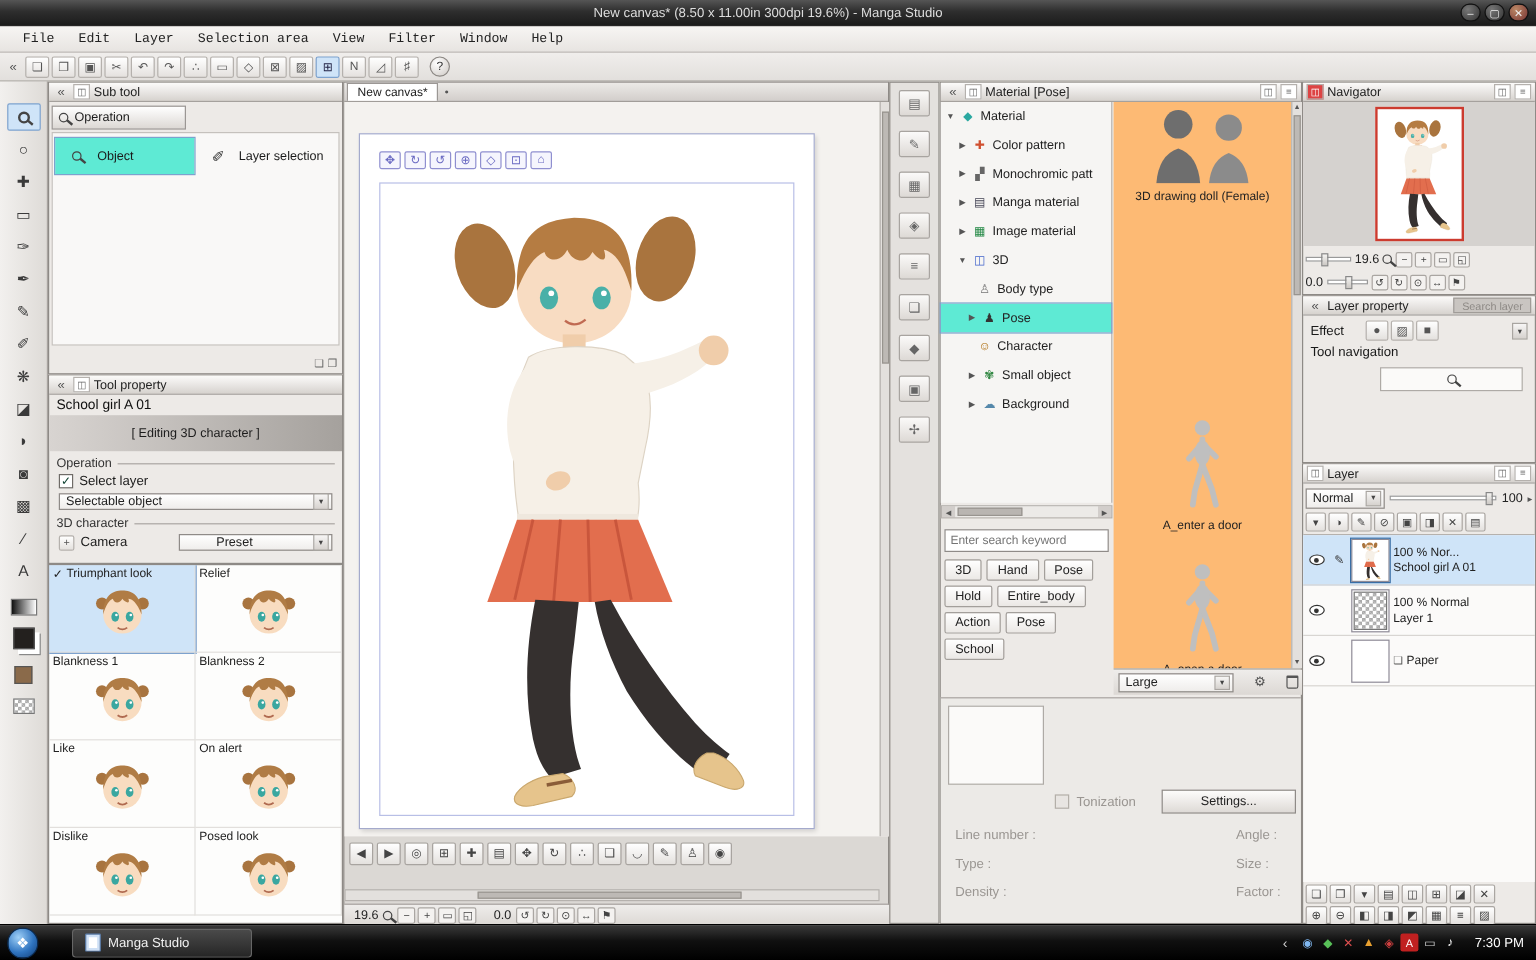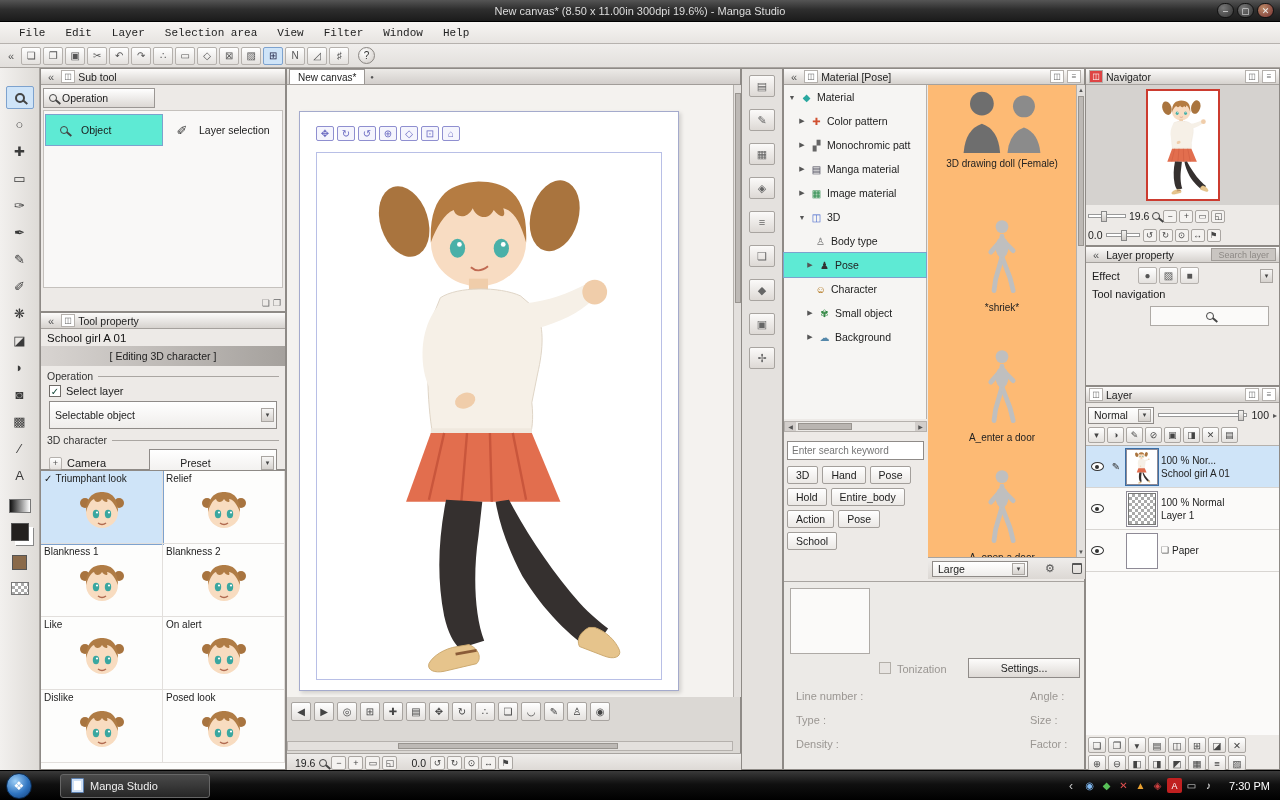--- a/index.html
+++ b/index.html
@@ -20,21 +20,21 @@
 .tb-icons span{width:20px;height:18px;border:1px solid #b5b1ad;background:linear-gradient(#fff,#e4e1de);display:inline-flex;align-items:center;justify-content:center;font-size:10px;color:#555;border-radius:2px;}
 .tb-icons span:nth-child(12){background:#cfe4f8;border-color:#7da2ce;color:#224;}
 .helpbtn{width:17px;height:17px;border-radius:50%;background:radial-gradient(circle at 35% 30%,#fff,#cfcac5);border:1px solid #8a8682;display:flex;align-items:center;justify-content:center;font-size:10px;color:#333;margin-left:6px;}
 
 .mag{position:relative;width:10px;height:10px;border:2px solid #444;border-radius:50%;display:inline-block;}
 .mag::after{content:"";position:absolute;width:6px;height:2px;background:#444;right:-5px;bottom:-2px;transform:rotate(40deg);}
 .mag.tiny{width:8px;height:8px;border-width:1.5px;}
 .eye{width:13px;height:9px;border:1px solid #333;border-radius:50%;position:relative;background:#fff;display:inline-block;}
 .eye::after{content:"";position:absolute;left:3px;top:1.5px;width:4px;height:4px;background:#333;border-radius:50%;}
 .trash-i{width:10px;height:11px;border:1px solid #555;border-top:2px solid #555;border-radius:1px 1px 2px 2px;display:inline-block;}
-.combo{border:1px solid #8f8b88;background:linear-gradient(#fff,#efedeb);display:flex;align-items:center;font-size:10.5px;padding:0 2px 0 5px;height:28px;color:#222;}
+.combo{border:1px solid #8f8b88;background:linear-gradient(#fff,#efedeb);display:flex;align-items:center;font-size:10.5px;padding:0 2px 0 5px;height:14px;color:#222;}
 .arrowbox{margin-left:auto;width:13px;height:14px;background:linear-gradient(#f7f6f5,#d6d2ce);border:1px solid #a9a5a1;display:flex;align-items:center;justify-content:center;font-size:7px;color:#444;}
 .cb{width:12px;height:12px;border:1px solid #6f6b67;background:#fff;display:inline-flex;align-items:center;justify-content:center;font-size:10px;color:#143;}
 .btn{border:1px solid #8f8b88;background:linear-gradient(#fdfcfb,#dedad6);display:inline-flex;align-items:center;justify-content:center;font-size:10.5px;color:#222;}
 .slider{height:4px;background:#fff;border:1px solid #999;position:relative;display:inline-block;}
 .sthumb{position:absolute;top:-4px;width:6px;height:11px;background:linear-gradient(#f5f4f2,#ccc8c4);border:1px solid #888;}
 .gray{color:#9a9692;}
 .sval{font-size:10.5px;color:#222;}
 
 .panel{position:absolute;background:#edeae7;border:1px solid #8e8a86;}
 .phead{height:16px;background:linear-gradient(#fcfbfa,#d6d2ce);border-bottom:1px solid #a5a19d;display:flex;align-items:center;gap:3px;padding:0 3px;font-size:10.5px;color:#222;}
@@ -53,21 +53,21 @@
 .checker{width:18px;height:13px;background-color:#fff;background-image:linear-gradient(45deg,#aaa 25%,transparent 25%,transparent 75%,#aaa 75%),linear-gradient(45deg,#aaa 25%,transparent 25%,transparent 75%,#aaa 75%);background-size:6px 6px;background-position:0 0,3px 3px;border:1px solid #777;display:inline-block;}
 
 .op-tab{margin:3px 2px 0 2px;width:112px;height:20px;border:1px solid #9b9794;background:linear-gradient(#fff,#dcd8d4);display:flex;align-items:center;gap:5px;padding:0 5px;font-size:10.5px;}
 .subtool-body{margin:2px;background:#f9f8f7;border:1px solid #c5c1bd;height:178px;position:relative;}
 .st-item{position:absolute;top:4px;height:30px;display:flex;align-items:center;gap:5px;padding:0 6px;font-size:10.5px;}
 .st-ic{width:24px;height:24px;display:flex;align-items:center;justify-content:center;font-size:13px;color:#333;}
 .st-corner{position:absolute;right:4px;bottom:3px;display:flex;gap:3px;}
 .st-corner span{font-size:9px;color:#666;}
 
 .tp-name{padding:3px 6px 1px;font-size:11.5px;color:#111;}
-.tp-banner{margin:1px 0;height:20px;background:linear-gradient(90deg,#d8d4d1,#a5a19d);display:flex;align-items:center;justify-content:center;font-size:10.5px;color:#1c1c1c;}
+.tp-banner{margin:1px 0;height:30px;background:linear-gradient(90deg,#d8d4d1,#a5a19d);display:flex;align-items:center;justify-content:center;font-size:10.5px;color:#1c1c1c;}
 .tp-group{display:flex;align-items:center;gap:5px;padding:3px 6px 1px;font-size:10.5px;color:#333;}
 .tp-group::after{content:"";flex:1;border-top:1px solid #aaa6a2;}
 .tp-row{display:flex;align-items:center;gap:5px;padding:2px 8px;}
 
 .expr-grid{position:absolute;left:40px;top:470px;width:246px;height:300px;background:#fdfdfc;border:1px solid #8e8a86;display:grid;grid-template-columns:1fr 1fr;grid-auto-rows:73px;overflow:hidden;}
 .expr-cell{border-right:1px solid #e2dfdc;border-bottom:1px solid #e2dfdc;padding:1px 3px;}
 .expr-label{font-size:10px;color:#222;height:13px;display:flex;gap:3px;align-items:center;}
 .expr-sel{background:#cfe4f8;outline:1px solid #7da2ce;}
 .face-svg{display:block;margin:1px auto 0;}
 
@@ -590,26 +590,20 @@
       <span>School</span>
     </div>
 
   <div class="m-list">
     <div class="mitem" style="top:4px;">
       <svg width="112" height="64">
           <use href="#busts"></use>
         </svg>
       <div class="mcap">3D drawing doll (Female)</div>
     </div>
-    <div class="mitem" style="top:132px;">
-      <svg width="52" height="80">
-          <use href="#mannequin"></use>
-        </svg>
-      <div class="mcap">*shriek*</div>
-    </div>
     <div class="mitem" style="top:262px;">
       <svg width="52" height="80">
           <use href="#mannequin"></use>
         </svg>
       <div class="mcap">A_enter a door</div>
     </div>
     <div class="mitem" style="top:382px;">
       <svg width="52" height="80">
           <use href="#mannequin"></use>
         </svg>

